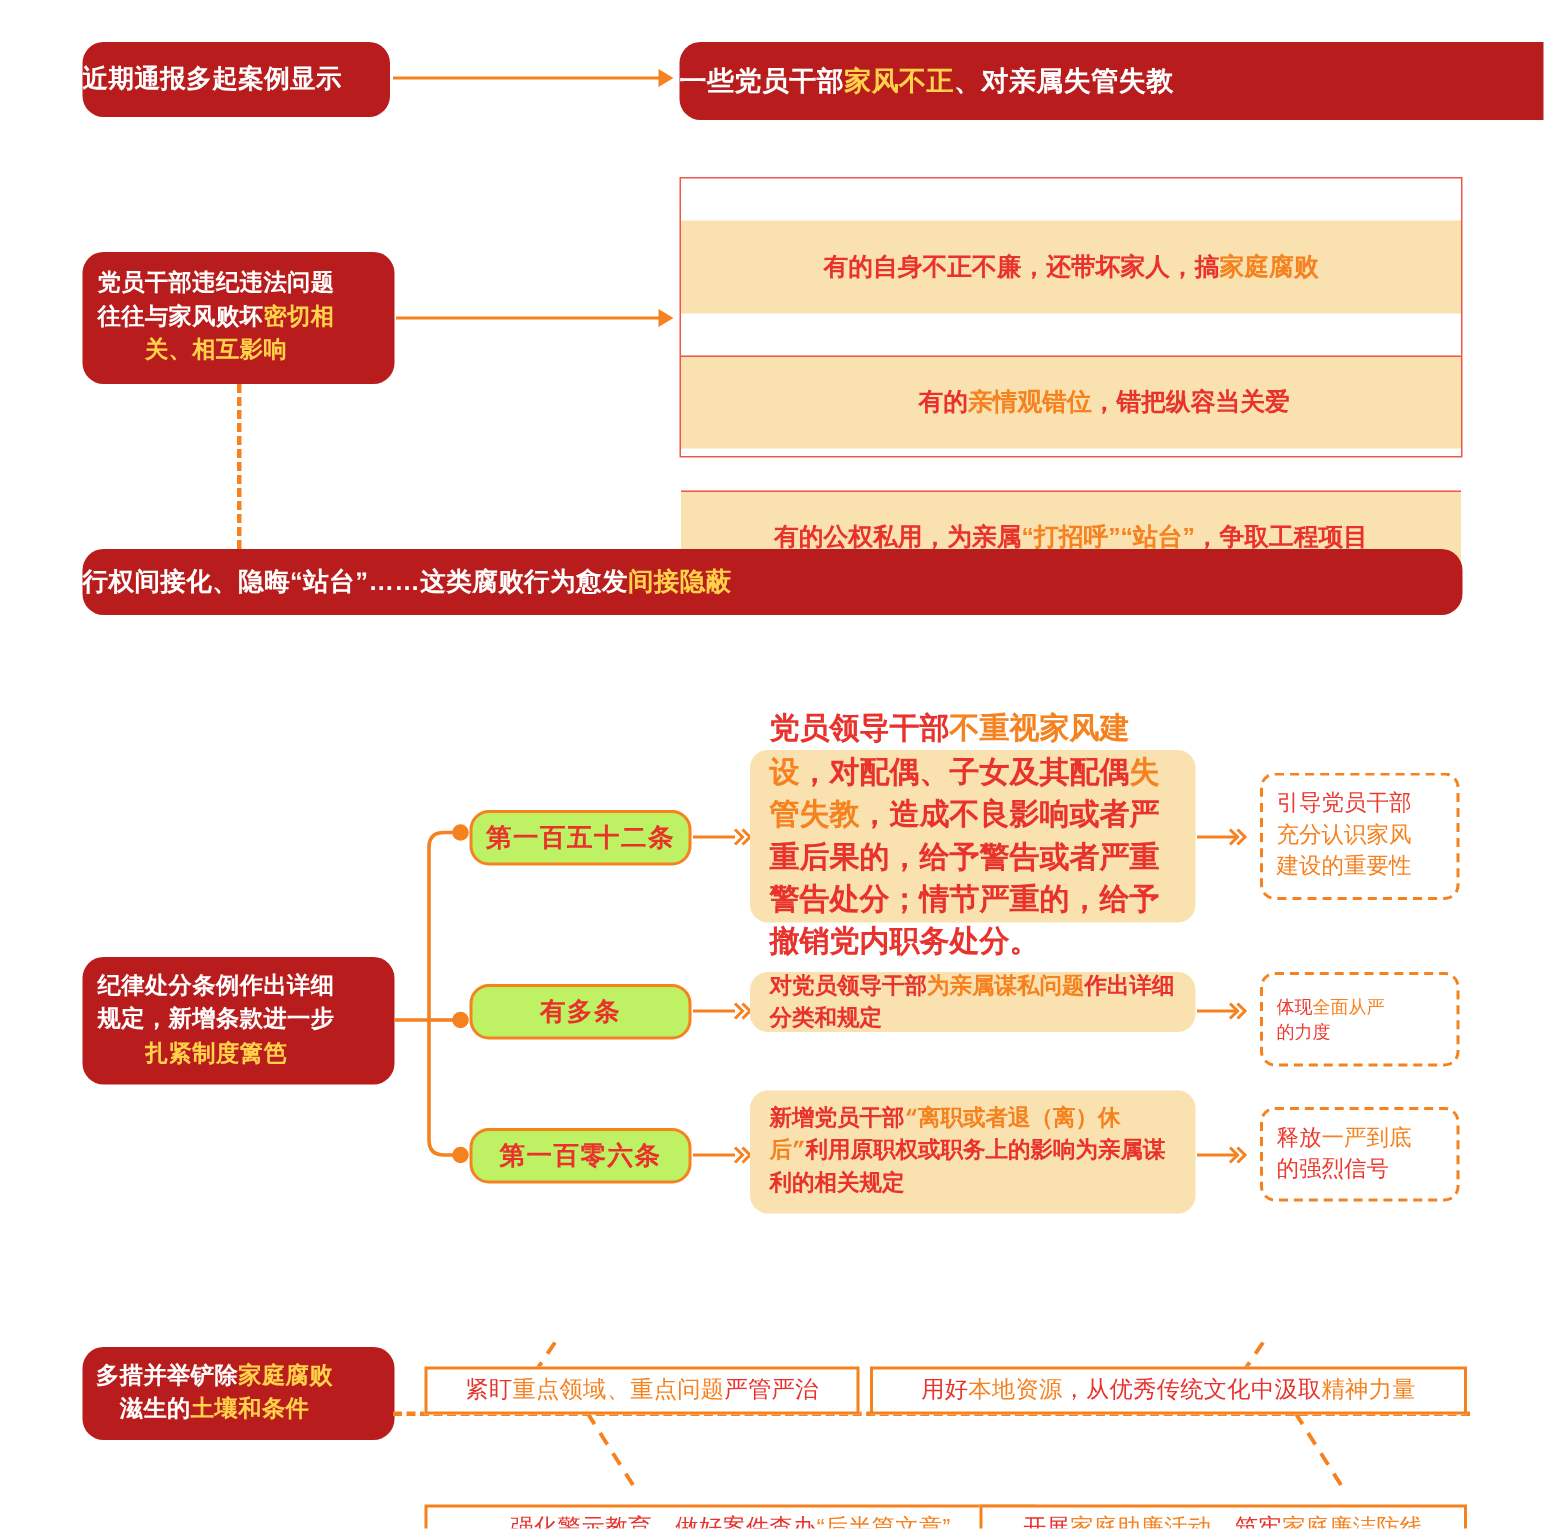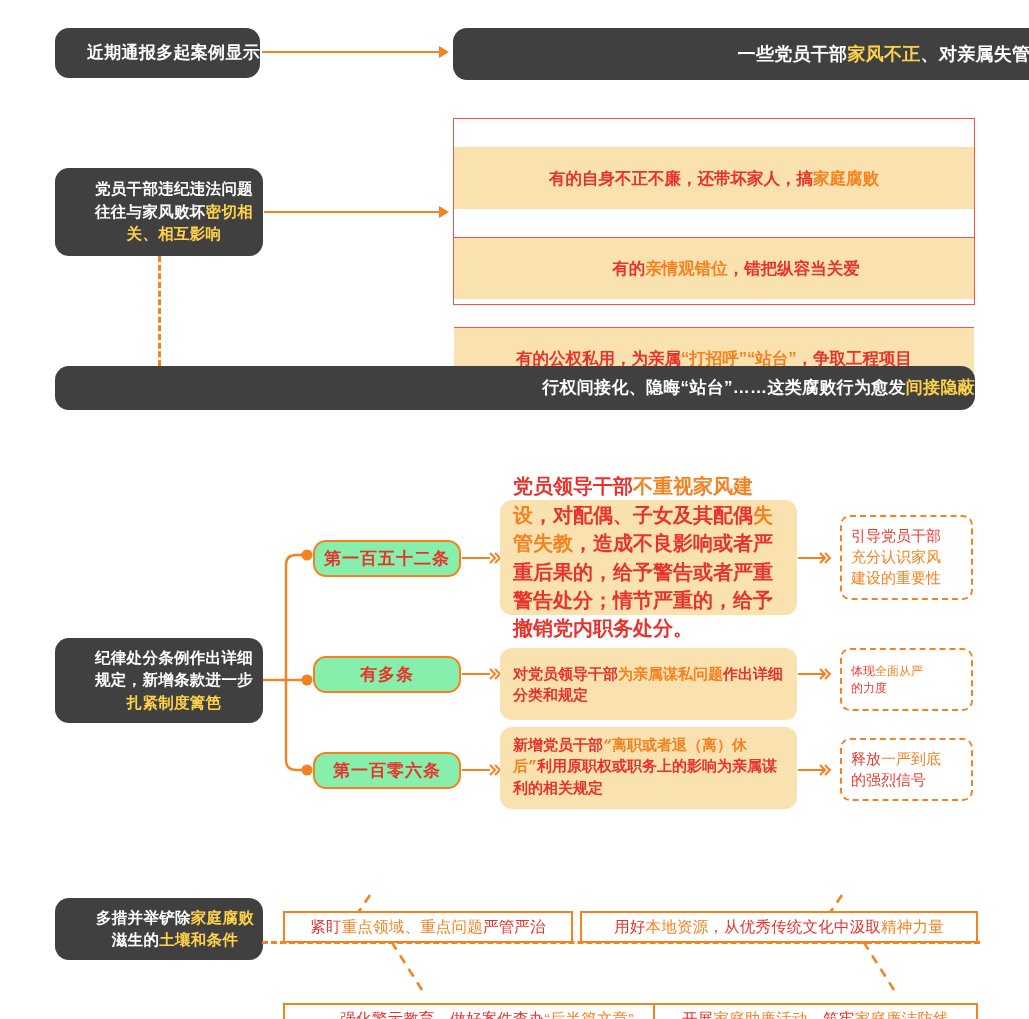--- a/index.html
+++ b/index.html
@@ -6,22 +6,22 @@
   body{
     width:1029px;height:1019px;position:relative;overflow:hidden;
     font-family:"Liberation Sans","DejaVu Sans",sans-serif;
     -webkit-font-smoothing:antialiased;
   }
   .stage{position:absolute;left:0;top:0;width:1029px;height:1019px;}
   .abs{position:absolute;box-sizing:border-box;}
 
   
   .redbox{
-    background:#404040;border-radius:14px;color:#ffffff;
-    font-weight:bold;display:flex;align-items:center;justify-content:flex-end;
+    background:#b91c1c;border-radius:14px;color:#ffffff;
+    font-weight:bold;display:flex;align-items:center;justify-content:flex-start;
     text-align:center;line-height:1.45;letter-spacing:.3px;
   }
   .redbox .hl{color:#ffd24a;}
 
   
   .cream{
     background:#fae1b0;color:#e8322b;font-weight:bold;
     display:flex;align-items:center;justify-content:center;text-align:center;
     line-height:1.5;
     margin-top:28px;
@@ -32,21 +32,21 @@
 
   
   .card{
     background:#fae1b0;border-radius:12px;color:#e8322b;font-weight:bold;
     line-height:1.42;padding:11px 13px;display:flex;align-items:center;
   }
   .card .hl{color:#f5811f;}
 
   
   .olabel{
-    border:2.2px solid #f5811f;border-radius:13px;background:#86efac;
+    border:2.2px solid #f5811f;border-radius:13px;background:#bef264;
     color:#e8322b;font-weight:bold;display:flex;align-items:center;
     justify-content:center;text-align:center;letter-spacing:1px;
   }
 
   
   .dashnote{
     border:2px dashed #f5811f;border-radius:10px;background:#fff;
     color:#ec3a2e;font-weight:normal;line-height:1.38;
     display:flex;align-items:center;padding:7px 9px;
   }
@@ -170,21 +170,21 @@
     </span>
   </div>
 
   <div class="abs olabel" style="left:313px;top:656px;width:148px;height:37px;font-size:17px;">
     <span>有多条</span>
   </div>
   <div class="abs hline" style="left:462px;top:673px;width:28px;"></div>
   <svg class="conn" style="left:488px;top:666px;" width="18" height="16" viewBox="0 0 18 16">
     <path class="nofill" stroke-width="2" d="M2 3 L7 8 L2 13 M7 3 L12 8 L7 13"></path>
   </svg>
-  <div class="abs card" style="left:500px;top:648px;width:297px;height:72px;font-size:15px;">
+  <div class="abs card" style="left:500px;top:648px;width:297px;height:40px;font-size:15px;">
     <span>
       <span>对党员领导干部</span><span class="hl">为亲属谋私问题</span><span>作出详细分类和规定</span>
     </span>
   </div>
   <div class="abs hline" style="left:798px;top:673px;width:26px;"></div>
   <svg class="conn" style="left:818px;top:666px;" width="18" height="16" viewBox="0 0 18 16">
     <path class="nofill" stroke-width="2" d="M2 3 L7 8 L2 13 M7 3 L12 8 L7 13"></path>
   </svg>
   <div class="abs dashnote" style="left:840px;top:648px;width:133px;height:63px;font-size:12px;">
     <span>

